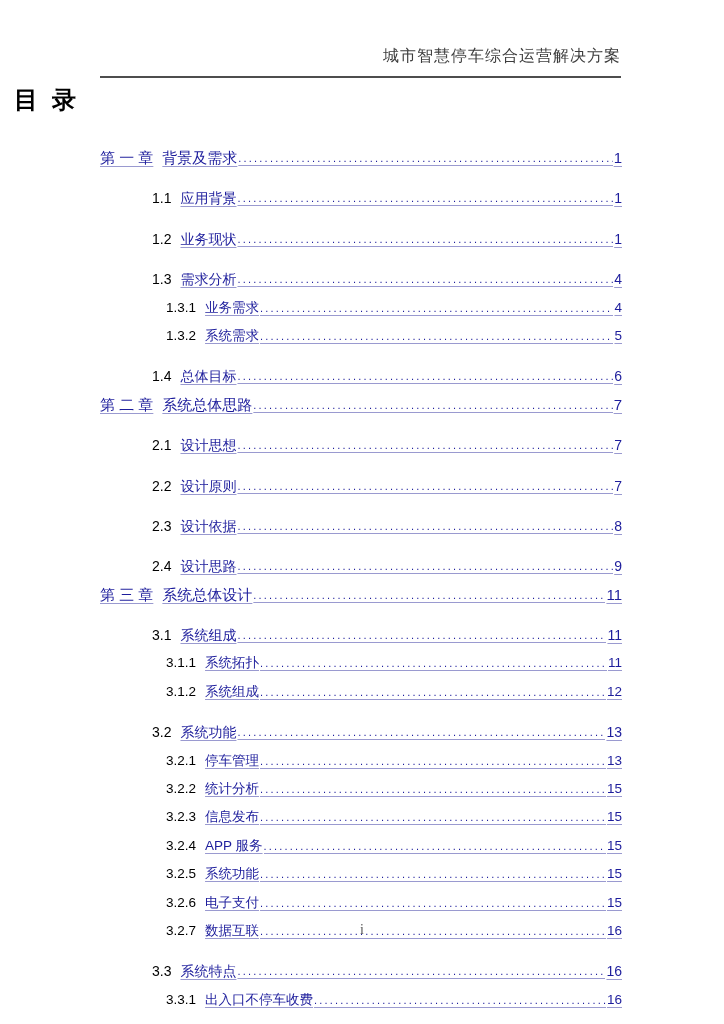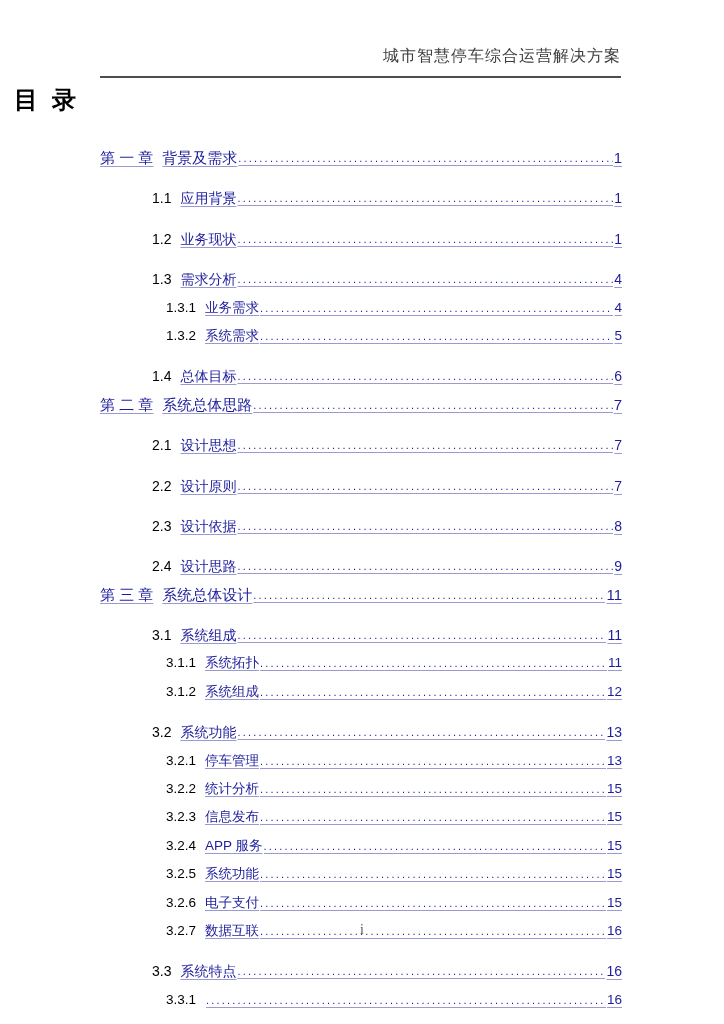--- a/index.html
+++ b/index.html
@@ -290,20 +290,21 @@
 
   <div class="toc-row lvl2">
     <span class="num">3.3</span>
     <span class="ttl">系统特点</span>
     <span class="dots">................................................................................................................................................................................................................................................</span>
     <span class="pg">16</span>
   </div>
 
   <div class="toc-row lvl3">
     <span class="num">3.3.1</span>
+    <span class="ttl">出入口不停车收费</span>
     <span class="dots">................................................................................................................................................................................................................................................</span>
     <span class="pg">16</span>
   </div>
 </div>
 
   <div class="footer">i</div>
 
 </div>
 
 </body></html>

